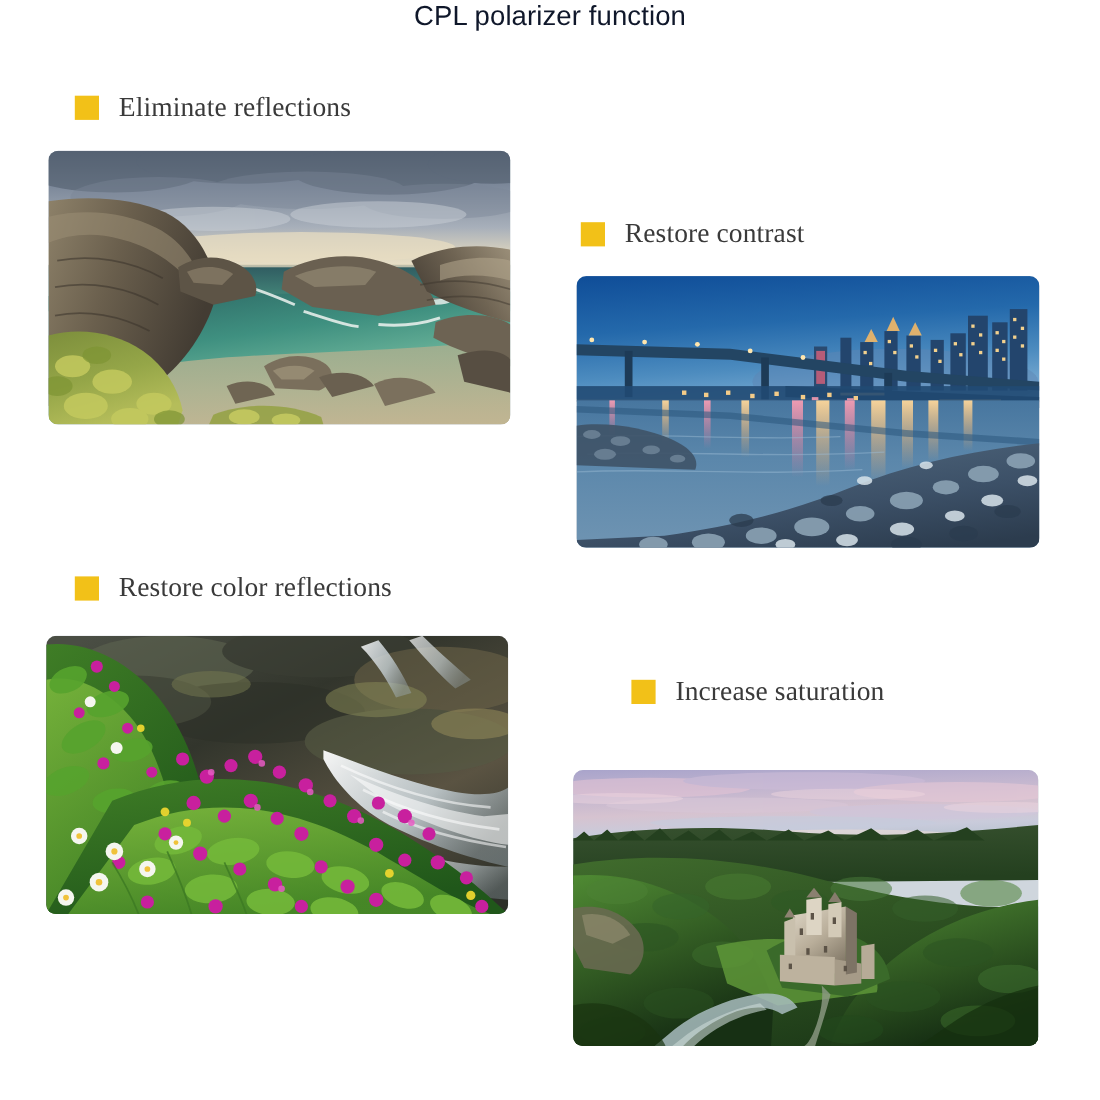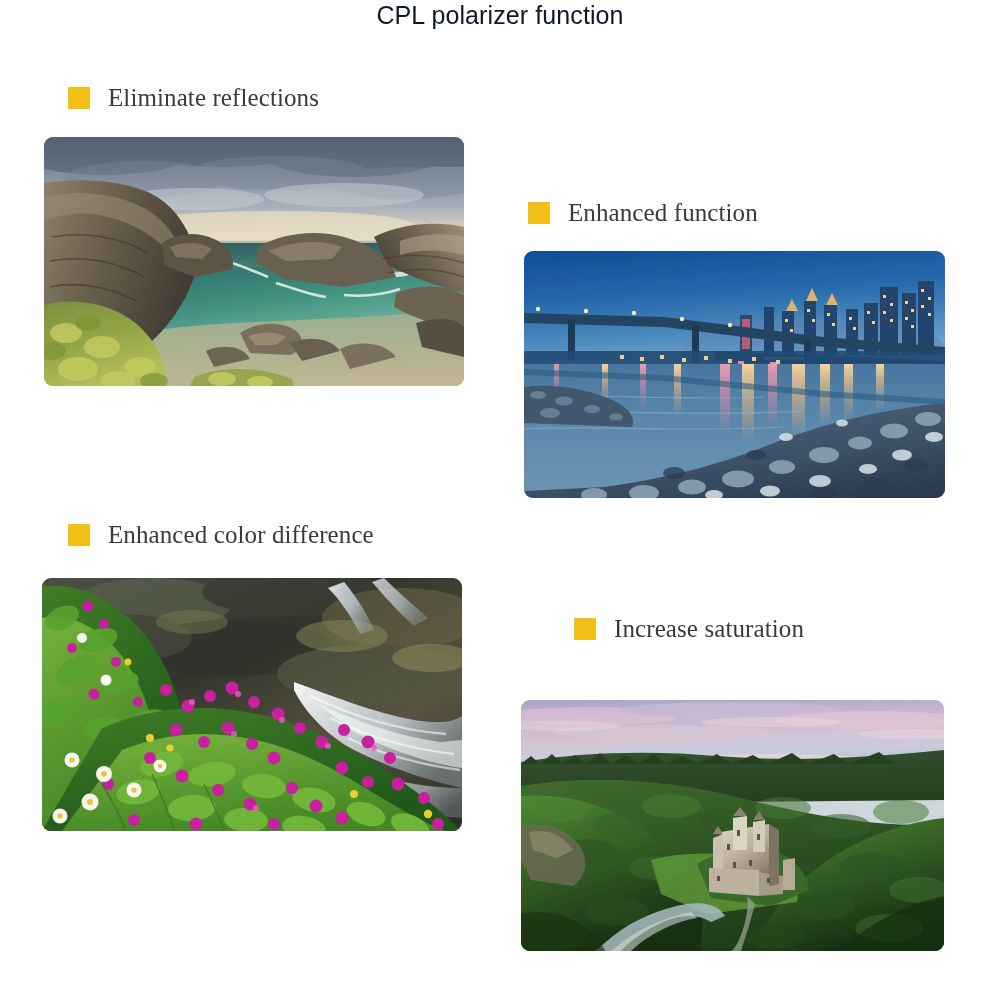--- a/index.html
+++ b/index.html
@@ -225,21 +225,21 @@
         <ellipse cx="216" cy="245" rx="13" ry="6"></ellipse>
       </g>
     </svg>
   </div>
 </div>
 
 <div class="feature" id="feature-2">
 
   <div class="feature-label">
     <span class="bullet"></span>
-    <span class="feature-text">Enhanced function</span>
+    <span class="feature-text">Restore contrast</span>
   </div>
 
   <div class="photo" id="photo-2">
     <svg viewBox="0 0 421 247" preserveAspectRatio="none">
       <defs>
         <linearGradient id="g2sky" x1="0" y1="0" x2="0.25" y2="1">
           <stop offset="0%" stop-color="#0f4d98"></stop>
           <stop offset="45%" stop-color="#2469ab"></stop>
           <stop offset="80%" stop-color="#4d8cbf"></stop>
           <stop offset="100%" stop-color="#6ea3cd"></stop>
@@ -416,21 +416,21 @@
         <ellipse cx="150" cy="222" rx="11" ry="6"></ellipse>
       </g>
     </svg>
   </div>
 </div>
 
 <div class="feature" id="feature-3">
 
   <div class="feature-label">
     <span class="bullet"></span>
-    <span class="feature-text">Enhanced color difference</span>
+    <span class="feature-text">Restore color reflections</span>
   </div>
 
   <div class="photo" id="photo-3">
     <svg viewBox="0 0 420 253" preserveAspectRatio="none">
       <defs>
         <linearGradient id="g3rock" x1="0.1" y1="0" x2="0.9" y2="1">
           <stop offset="0%" stop-color="#4a4e44"></stop>
           <stop offset="35%" stop-color="#32352c"></stop>
           <stop offset="70%" stop-color="#5a5342"></stop>
           <stop offset="100%" stop-color="#2c2f28"></stop>

